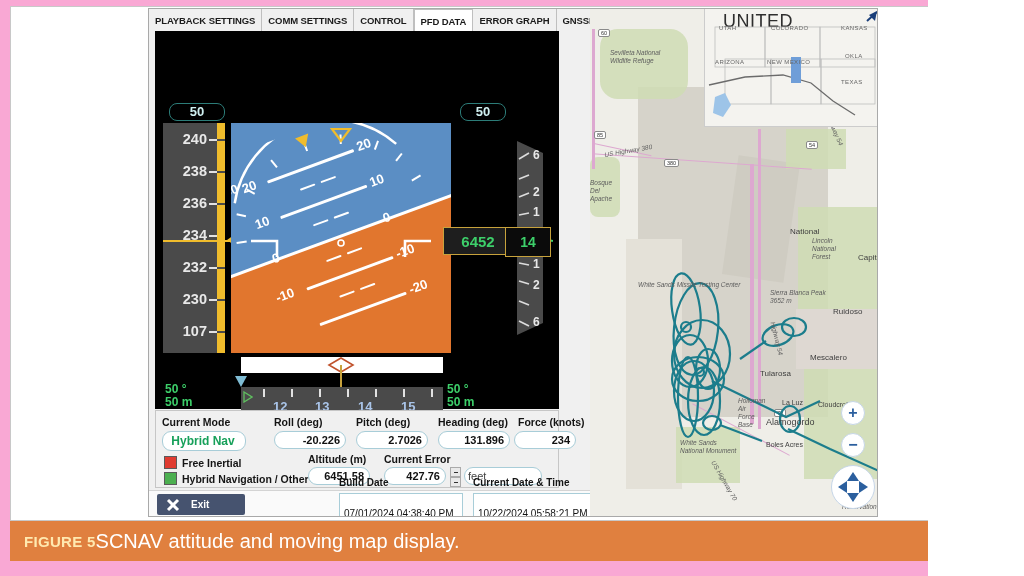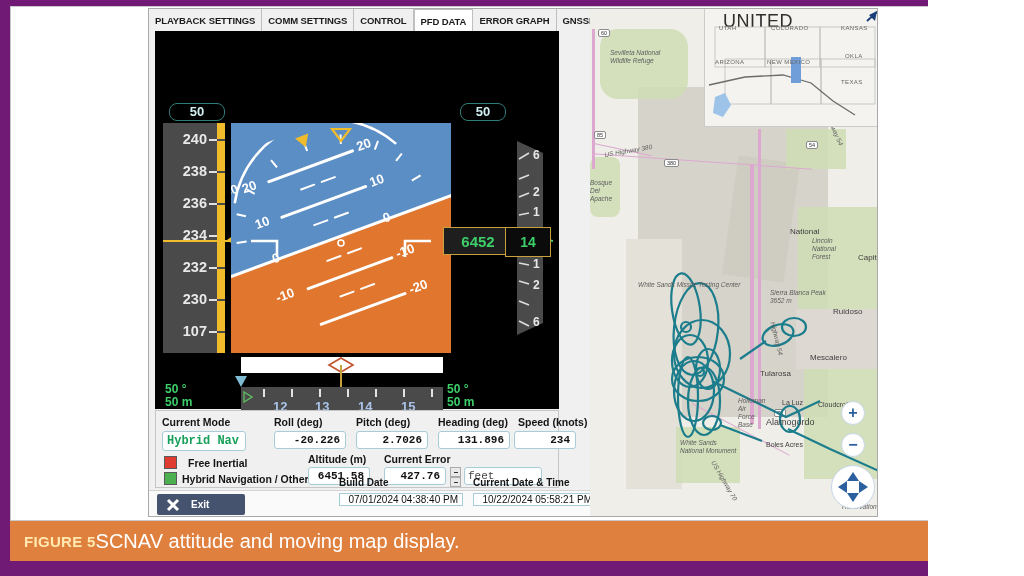--- a/index.html
+++ b/index.html
@@ -1,18 +1,18 @@
 <!DOCTYPE html>
 <html><head>
 <meta charset="utf-8">
 <style>
   * { box-sizing: border-box; margin: 0; padding: 0; }
   html, body { width: 1024px; height: 576px; background: #ffffff; font-family: "Liberation Sans", sans-serif; }
 
-  #page { position: relative; width: 928px; height: 576px; overflow: hidden; background: #701a75; }
+  #page { position: relative; width: 928px; height: 576px; overflow: hidden; background: #f9a8d4; }
 
   
   #figure-frame { position: absolute; left: 10px; top: 6px; width: 1004px; height: 515px; border: 1px solid #c8c8c8; background: #fff; }
 
   
   #screenshot { position: absolute; left: 148px; top: 8px; width: 730px; height: 509px; background: #f0f0f0; border: 1px solid #a9a9a9; overflow: hidden; }
 
   
   #tabbar { position: absolute; left: 0; top: 0; width: 445px; height: 22px; background: #f0f0f0; display: flex; align-items: stretch; }
   .tab { font-size: 9.5px; font-weight: bold; color: #1b1b1b; padding: 4px 6px 3px 6px; border-right: 1px solid #bfbfbf; background: #f0f0f0;
@@ -50,35 +50,35 @@
   
   #hdg { position: absolute; background: #4a4a4a; }
   .hdgnum { position: absolute; color: #a9c4e8; font-size: 13px; font-weight: bold; }
   .hdgtick { position: absolute; background: #e2e2e2; width: 1.6px; }
 
   .cornertxt { position: absolute; font-size: 12px; font-weight: bold; line-height: 13px; }
 
   
   #data-panel { position: absolute; left: 6px; top: 401px; width: 404px; height: 78px; background: #f0f0f0; border: 1px solid #c6c6c6; }
   .dlabel { position: absolute; font-size: 10.5px; font-weight: bold; color: #141414; white-space: nowrap; }
-  .dfield { position: absolute; background: #fff; border: 1.4px solid #a8cdd8; border-radius: 3px;
-            font-size: 11px; font-weight: bold; color: #111; text-align: right; padding: 2px 5px 2px 3px; font-family: Liberation Mono, monospace; }
+  .dfield { position: absolute; background: #fff; border: 1.4px solid #a8cdd8; border-radius: 9px;
+            font-size: 11px; font-weight: bold; color: #111; text-align: right; padding: 2px 5px 2px 3px; }
   .dfield.mode { color: #17a05a; text-align: center; font-size: 12px; }
   .legend-sq { position: absolute; width: 13px; height: 13px; border: 1px solid #5a5a5a; }
   .legend-tx { position: absolute; font-size: 10.5px; font-weight: bold; color: #141414; white-space: nowrap; }
   .spin { position: absolute; width: 11px; height: 22px; }
   .spin div { width: 11px; height: 10px; background: #e9e9e9; border: 1px solid #aaa; position: relative; }
   .spin div:after { content: ""; position: absolute; left: 3px; top: 4px; width: 4px; height: 1px; background: #333; }
 
   
   #bottombar { position: absolute; left: 0; top: 481px; width: 730px; height: 28px; background: #fafafa; border-top: 1px solid #d4d4d4; }
   #exit-btn { position: absolute; left: 8px; top: 3px; width: 88px; height: 21px; background: #46536f; border-radius: 2px;
               display: flex; align-items: center; color: #fff; font-size: 10px; font-weight: bold; }
-  .bbfield { position: absolute; background: #fff; border: 1px solid #a8cdd8; font-size: 10px; color: #111; text-align: right;
-             padding: 0 4px; white-space: nowrap; }
+  .bbfield { position: absolute; background: #fff; border: 1px solid #a8cdd8; font-size: 10px; color: #111; text-align: left;
+             padding: 14px 4px; white-space: nowrap; }
   .bblabel { position: absolute; font-size: 10px; font-weight: bold; color: #141414; }
 
   
   #map { position: absolute; left: 441px; top: 0; width: 289px; height: 509px; background: #efeee8; overflow: hidden; }
   .terrain { position: absolute; background: #d9d6cd; }
   .greenarea { position: absolute; background: #cfdcb4; opacity: .85; }
   .maplabel { position: absolute; font-size: 6.5px; color: #5d5d5d; font-style: italic; white-space: nowrap; }
   .maptown { position: absolute; font-size: 8px; color: #3e3e3e; white-space: nowrap; }
   .road { position: absolute; background: #dda8d0; height: 1.2px; }
   .shield { position: absolute; background: #fff; border: 1px solid #8a8a8a; border-radius: 2px;
@@ -289,25 +289,25 @@
 
       <div class="dlabel" style="left:118px;top:5px;">Roll (deg)</div>
       <div class="dfield" style="left:118px;top:20px;width:72px;">-20.226</div>
 
       <div class="dlabel" style="left:200px;top:5px;">Pitch (deg)</div>
       <div class="dfield" style="left:200px;top:20px;width:72px;">2.7026</div>
 
       <div class="dlabel" style="left:282px;top:5px;">Heading (deg)</div>
       <div class="dfield" style="left:282px;top:20px;width:72px;">131.896</div>
 
-      <div class="dlabel" style="left:362px;top:5px;">Speed (knots)</div>
+      <div class="dlabel" style="left:362px;top:5px;">Force (knots)</div>
       <div class="dfield" style="left:358px;top:20px;width:62px;">234</div>
 
       <div class="legend-sq" style="left:8px;top:45px;background:#e03b30;"></div>
-      <div class="legend-tx" style="left:32px;top:46px;">Free Inertial</div>
+      <div class="legend-tx" style="left:26px;top:46px;">Free Inertial</div>
       <div class="legend-sq" style="left:8px;top:61px;background:#4caf50;"></div>
       <div class="legend-tx" style="left:26px;top:62px;">Hybrid Navigation / Other</div>
 
       <div class="dlabel" style="left:152px;top:42px;">Altitude (m)</div>
       <div class="dfield" style="left:152px;top:56px;width:62px;">6451.58</div>
 
       <div class="dlabel" style="left:228px;top:42px;">Current Error</div>
       <div class="dfield" style="left:228px;top:56px;width:62px;">427.76</div>
 
       <div class="spin" style="left:294px;top:56px;">

